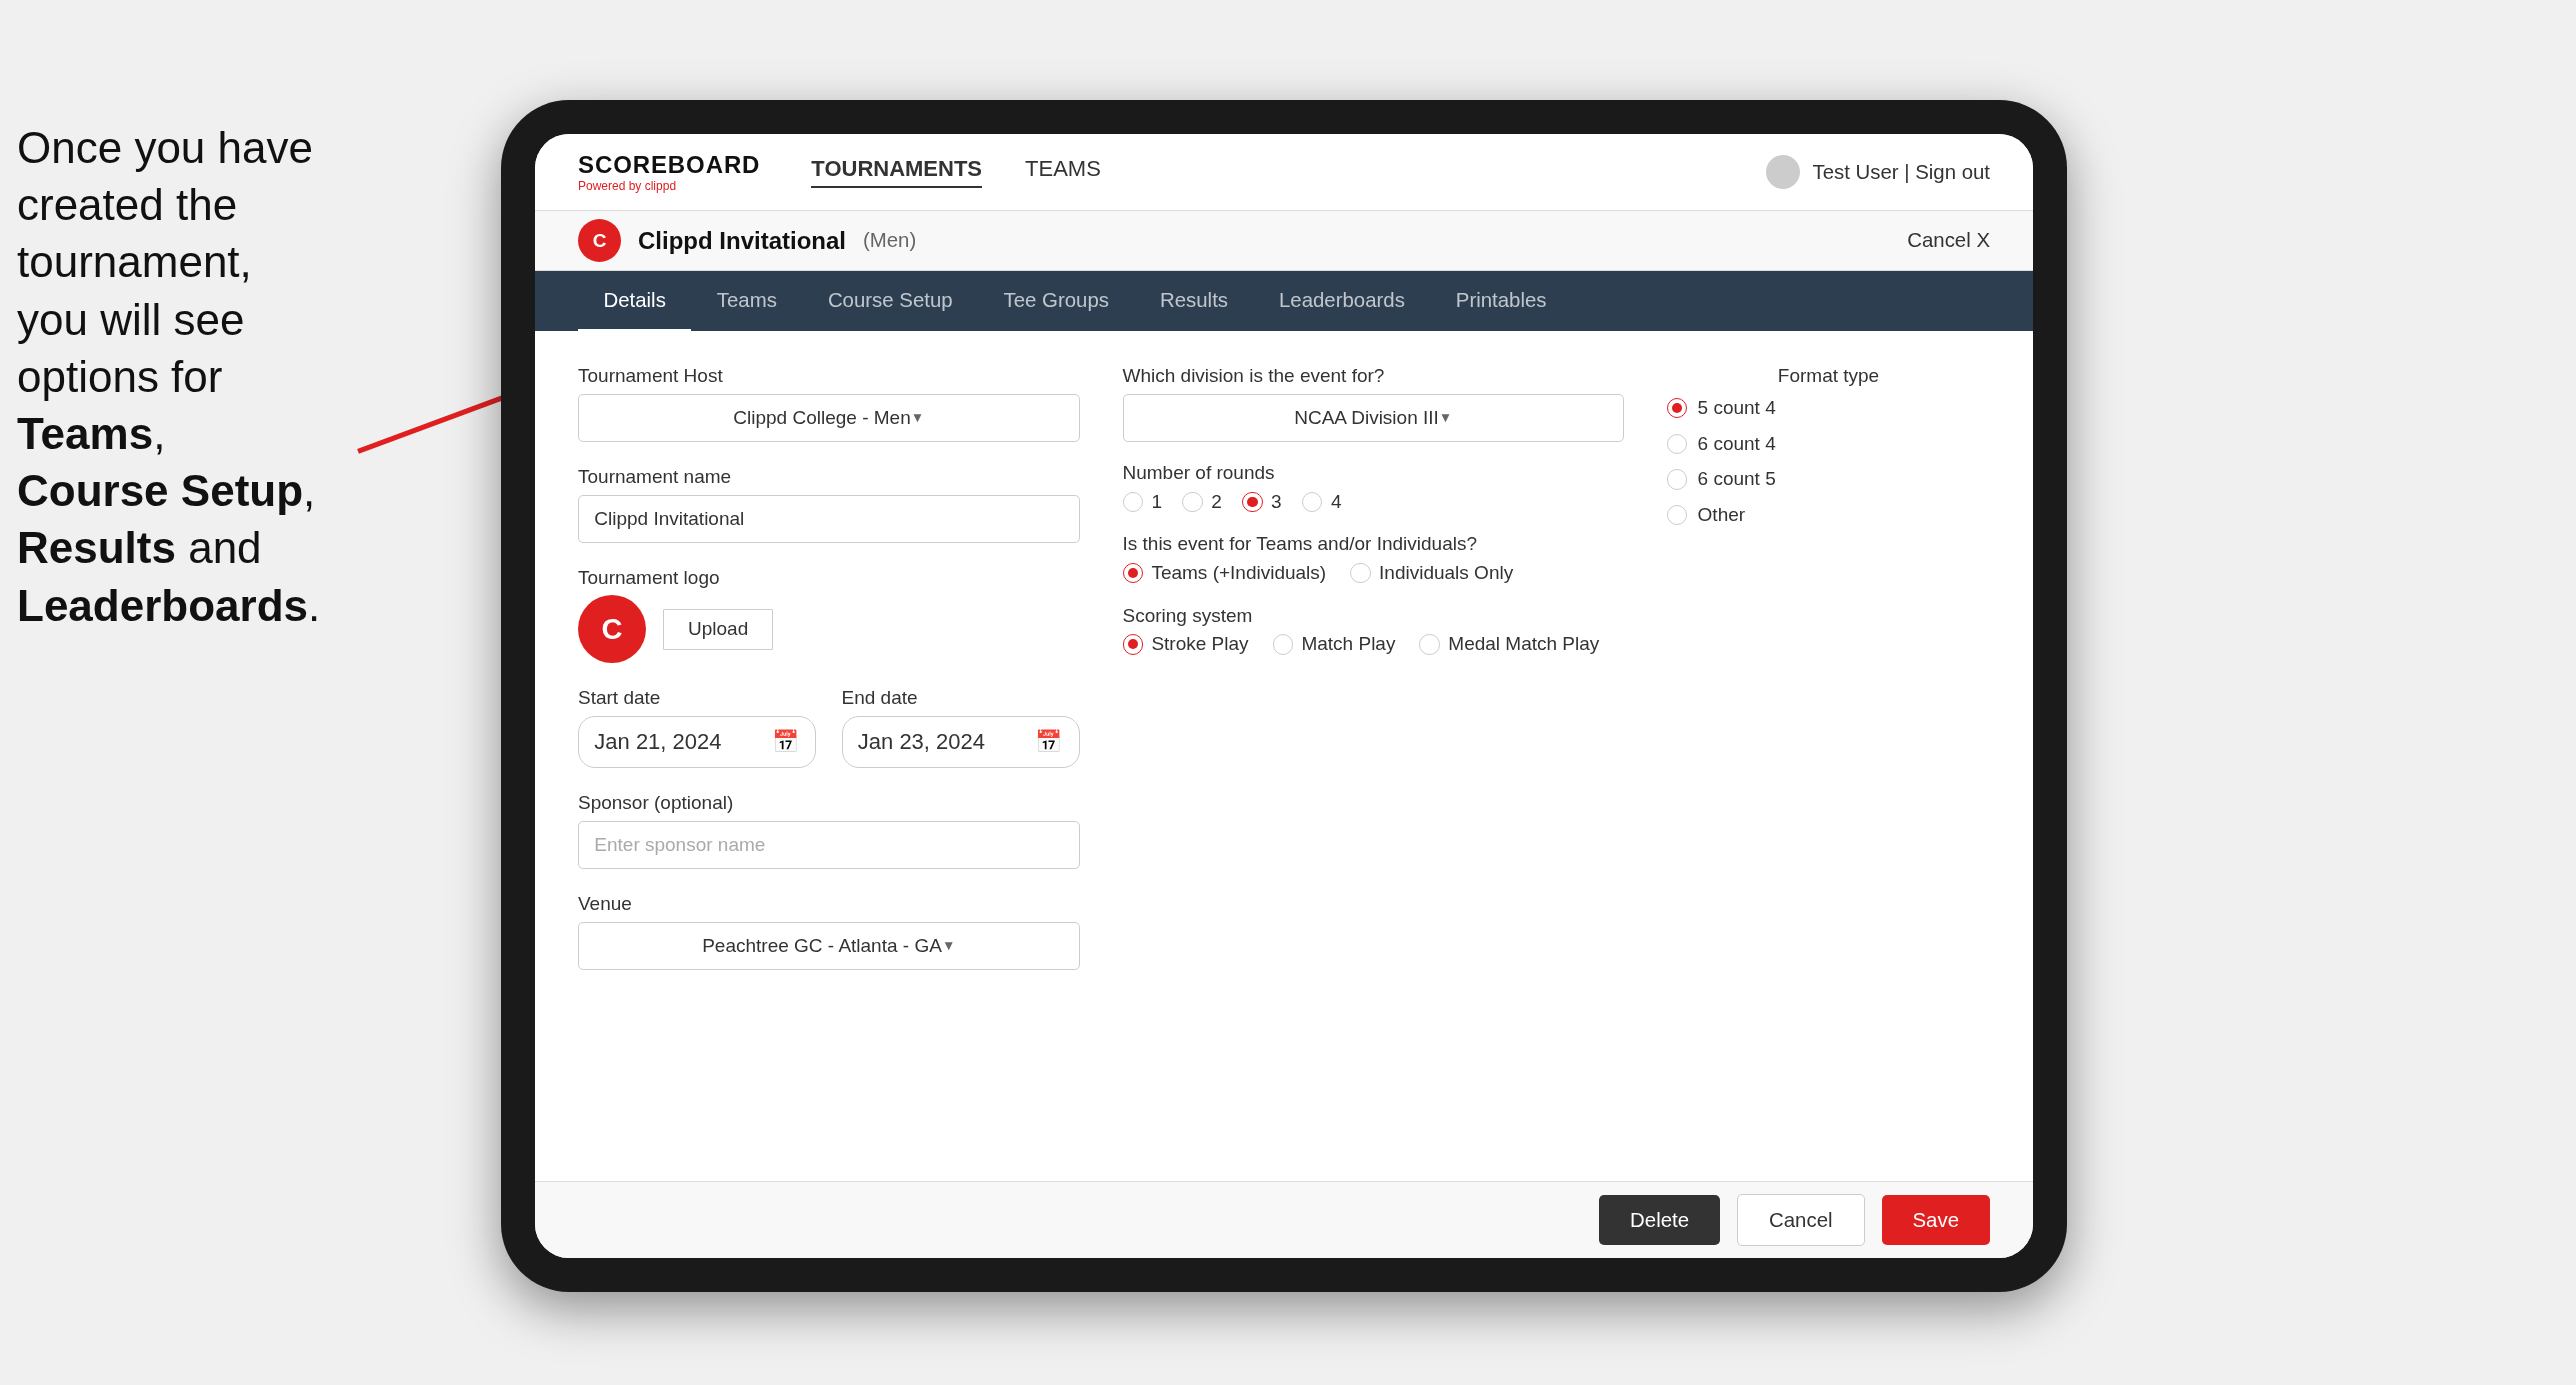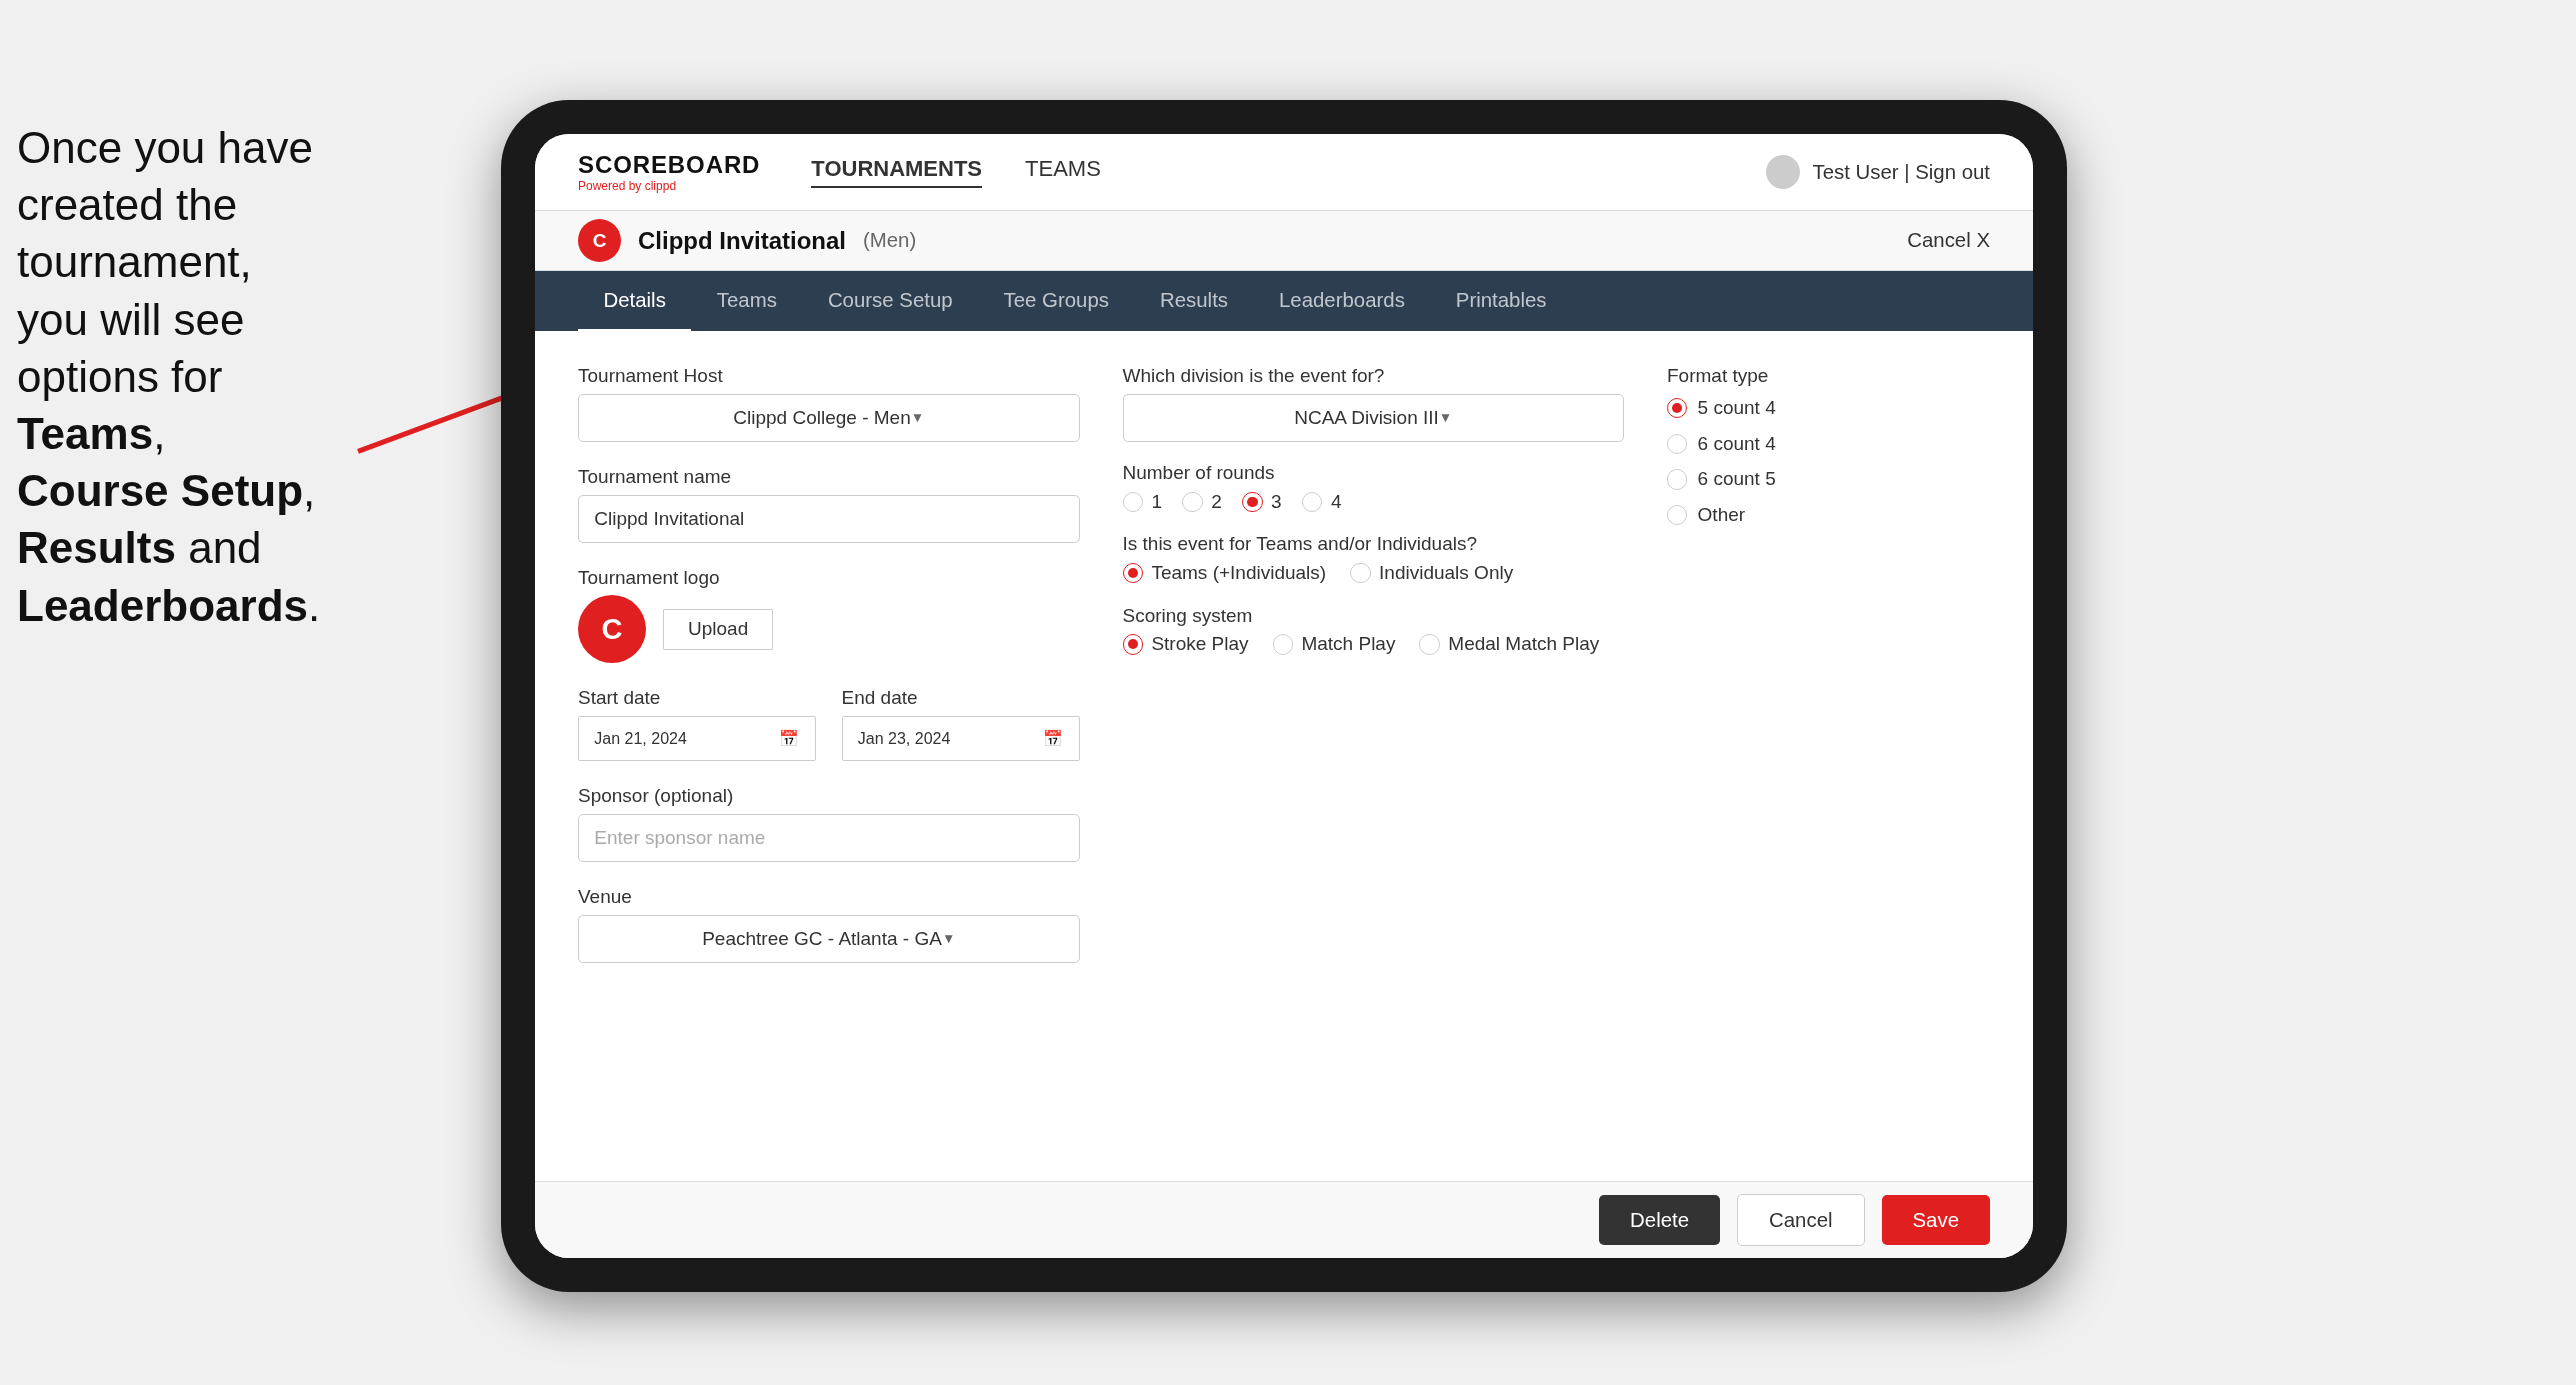--- a/index.html
+++ b/index.html
@@ -204,20 +204,21 @@
       display: flex;
       flex-direction: column;
       gap: 20.4px;
     }
 
     .col-far-right {
       width: 323px;
       display: flex;
       flex-direction: column;
       gap: 15.3px;
+      text-align: center;
     }
 
     
     .form-group {
       display: flex;
       flex-direction: column;
       gap: 6.8px;
     }
 
     .form-label {
@@ -286,23 +287,23 @@
       display: flex;
       gap: 25.5px;
     }
 
     .date-field {
       flex: 1;
     }
 
     .date-input {
       border: 0.9px solid #ccc;
-      border-radius: 2px;
+      border-radius: 17px;
       padding: 12px 15.3px;
-      font-size: 16px;
+      font-size: 22px;
       color: #333;
       background: #fff;
       display: flex;
       align-items: center;
       justify-content: space-between;
     }
 
     
     .radio-group {
       display: flex;

